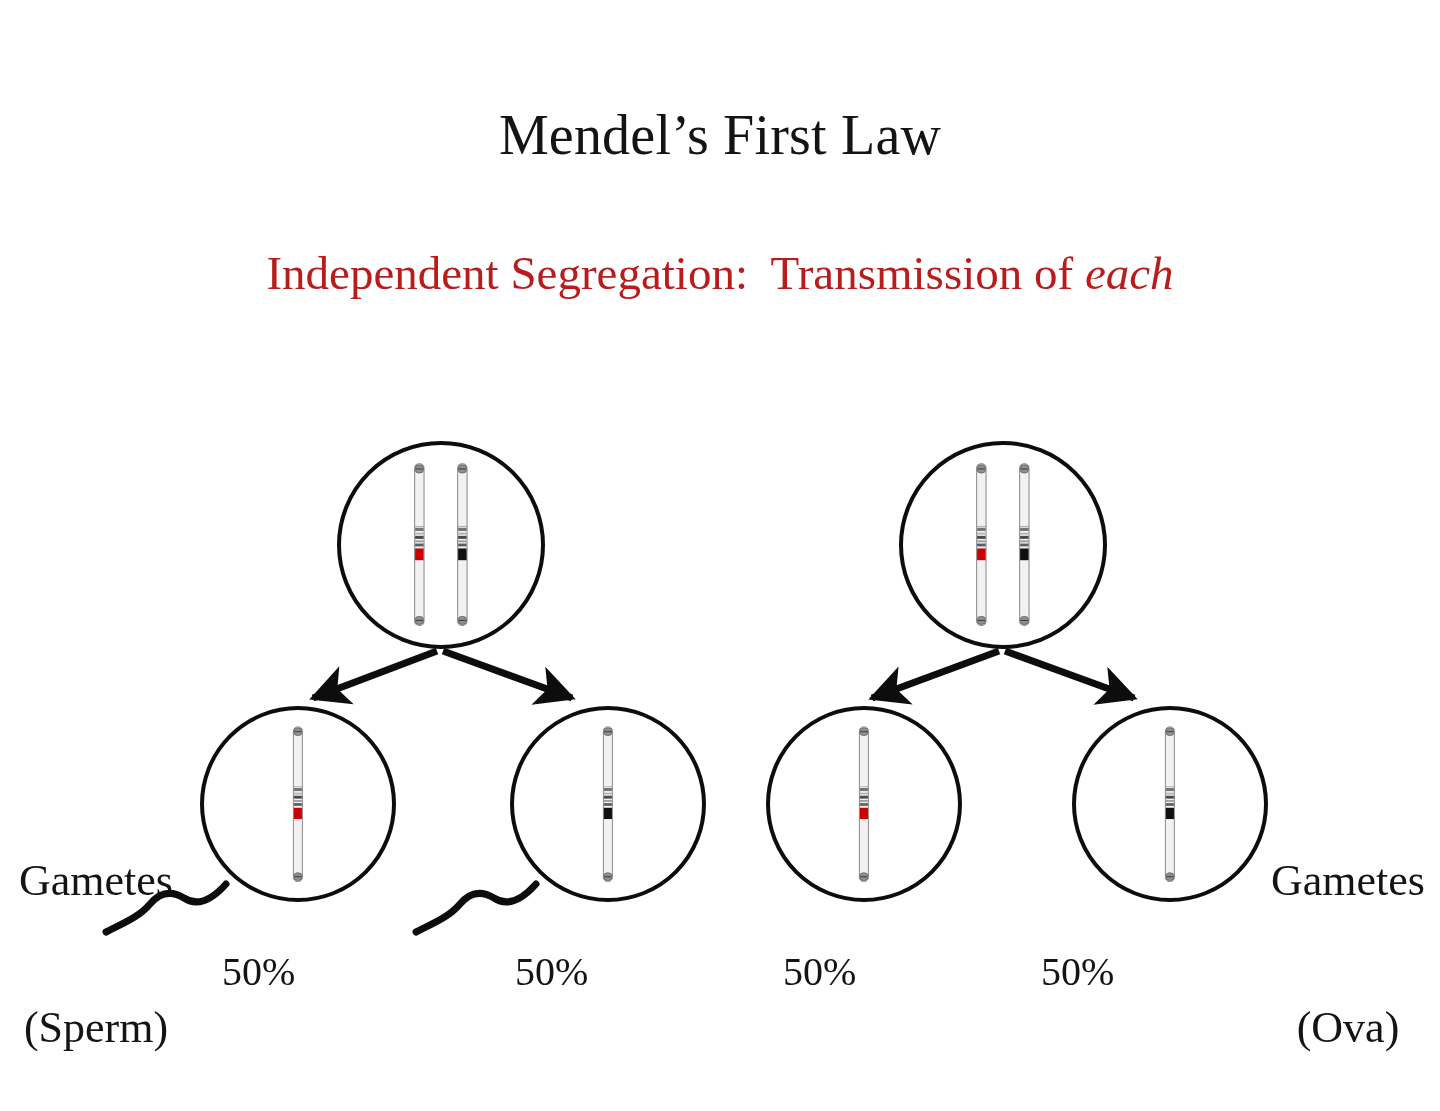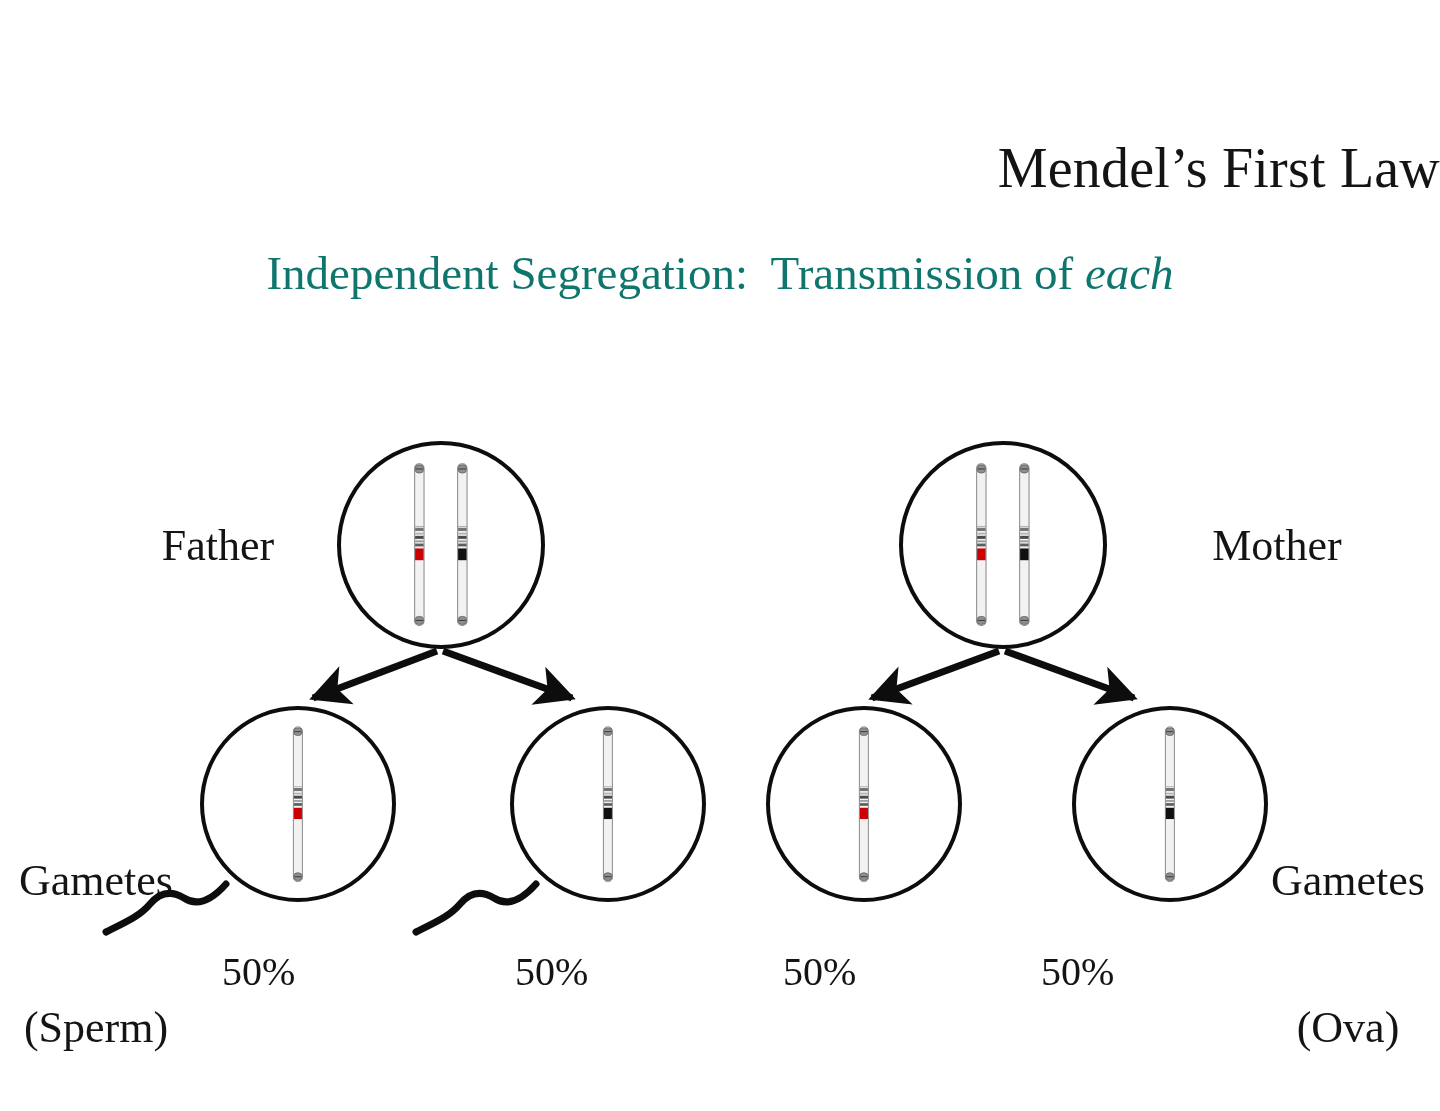--- a/index.html
+++ b/index.html
@@ -14,37 +14,37 @@
     background: #ffffff;
     font-family: "Liberation Serif", "DejaVu Serif", serif;
     color: #111111;
     overflow: hidden;
   }
 
   
   .title {
     position: absolute;
     left: 0;
-    top: 139px;
+    top: 106px;
     width: 1440px;
-    text-align: right;
+    text-align: center;
     font-size: 56px;
     line-height: 1.05;
     letter-spacing: 0.2px;
     color: #141414;
   }
   .subtitle {
     position: absolute;
     left: 120px;
     top: 243px;
     width: 1200px;
     text-align: center;
     font-size: 47px;
     line-height: 1.30;
-    color: #0f766e;
+    color: #b91c1c;
   }
   .subtitle .it { font-style: italic; }
   .sub-line { display: block; white-space: pre; }
 
   
   .side-label {
     position: absolute;
     font-size: 44px;
     line-height: 1.18;
     color: #141414;
@@ -114,22 +114,20 @@
 <body>
 
 <div id="slide">
 
   <div class="title">Mendel’s First Law</div>
 
   <div class="subtitle">
     <span class="sub-line"><span>Independent Segregation:  Transmission of </span><span class="it">each</span></span>
   </div>
 
-  <div class="side-label" id="label-father">Father</div>
-  <div class="side-label" id="label-mother">Mother</div>
 
   <div class="side-label two-line" id="label-gametes-sperm">
     <div>Gametes</div>
     <div>(Sperm)</div>
   </div>
 
   <div class="side-label two-line" id="label-gametes-ova">
     <div>Gametes</div>
     <div>(Ova)</div>
   </div>

